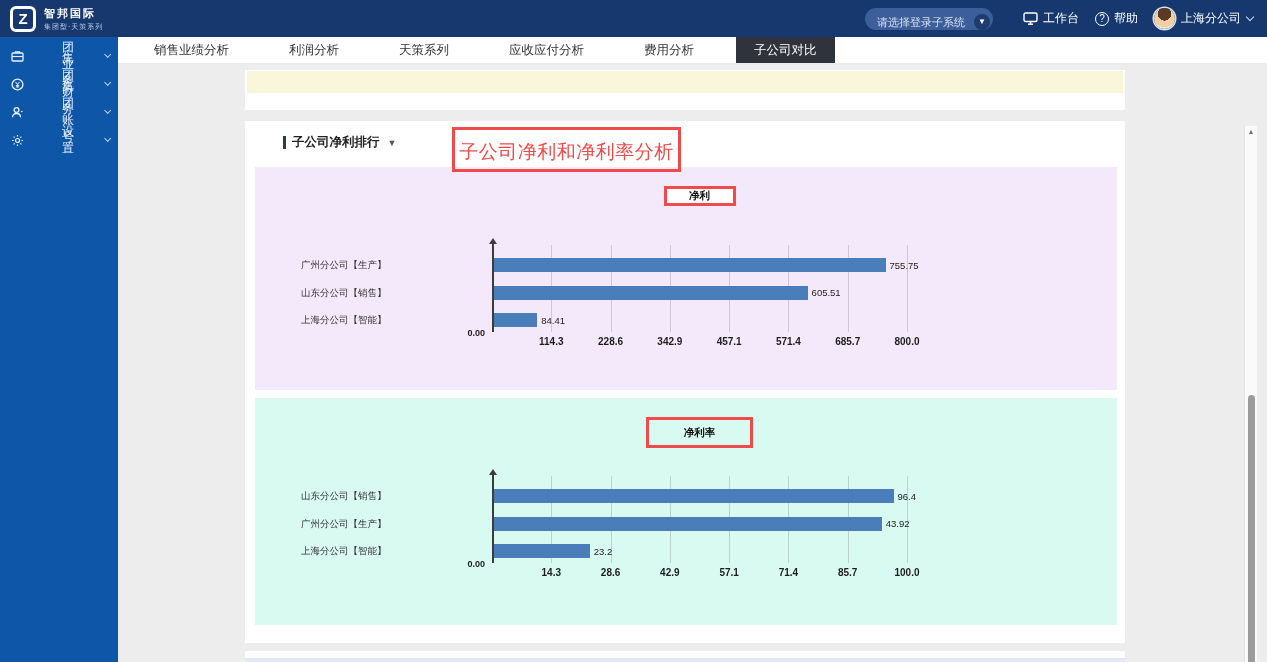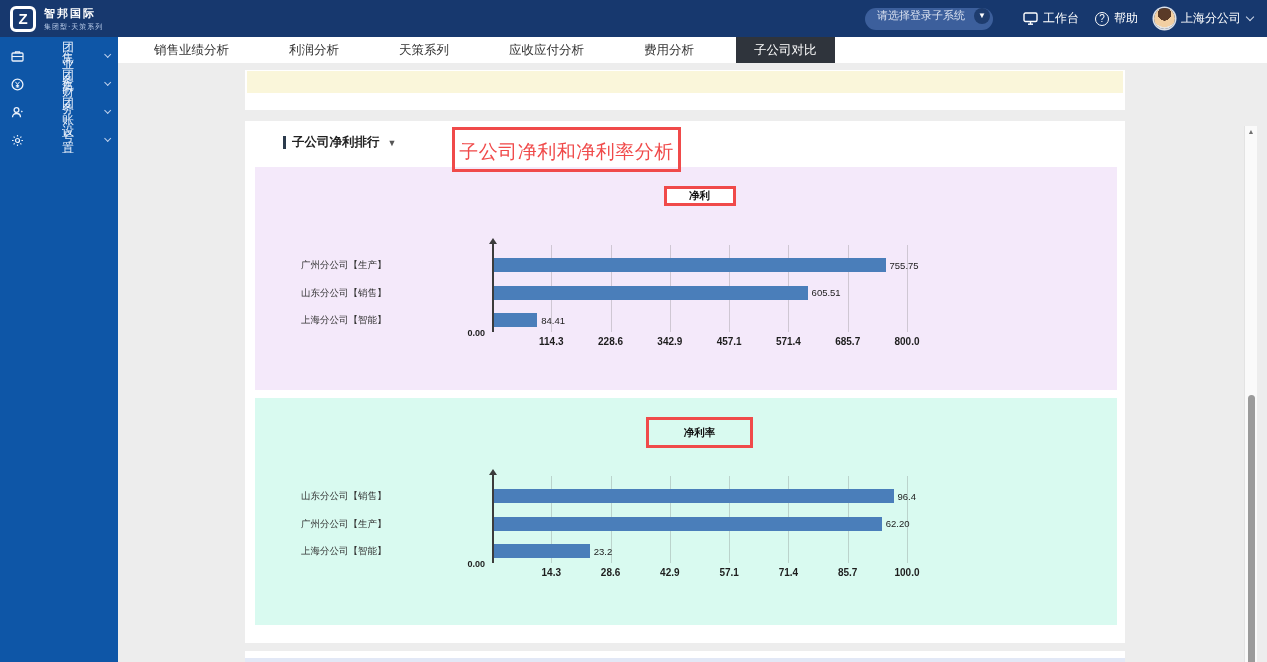--- a/index.html
+++ b/index.html
@@ -9,21 +9,21 @@
   
   .app-header{ position:absolute; left:0; top:0; width:1267px; height:37px;
     background:var(--header-bg,#17386e); display:flex; align-items:center; justify-content:space-between; z-index:5;}
   .logo{ display:flex; align-items:center; gap:8px; padding-left:10px; width:230px; }
   .logo-mark{ width:26px; height:26px; border:3px solid #fff; border-radius:6px; color:#fff;
     font-weight:bold; font-size:15px; display:flex; align-items:center; justify-content:center; }
   .logo-title{ color:#fff; font-size:11px; font-weight:bold; letter-spacing:2px; line-height:16px;}
   .logo-sub{ color:#b9cce9; font-size:7px; letter-spacing:1px; margin-top:1px;}
   .header-right{ display:flex; align-items:center; gap:16px; padding-right:14px; }
   .subsystem-select{ width:128px; height:22px; background:#3c5f9c; border-radius:11px; display:flex;
-    align-items:flex-start; justify-content:space-between; padding:0 3px 0 12px; cursor:pointer; margin-right:14px;}
+    align-items:flex-end; justify-content:space-between; padding:0 3px 0 12px; cursor:pointer; margin-right:14px;}
   .subsystem-select .sel-text{ color:#d8e0ef; font-size:11px; }
   .select-caret{ width:16px; height:16px; border-radius:50%; background:#1e3c6e; color:#fff; font-size:8px;
     display:flex; align-items:center; justify-content:center; }
   .hdr-item{ display:flex; align-items:center; gap:5px; color:#fff; font-size:12px; cursor:pointer; }
   .hdr-item svg{ display:block; }
   .q-icon{ width:14px; height:14px; border:1px solid #fff; border-radius:50%; font-size:10px;
     display:flex; align-items:center; justify-content:center; }
   .hdr-user{ display:flex; align-items:center; gap:6px; color:#fff; font-size:12px; cursor:pointer; }
   .avatar{ width:21px; height:21px; border-radius:50%;
     background:radial-gradient(circle at 50% 28%, #5a3b28 0 36%, #f2cfa2 37% 70%, #e8e4de 71%);
@@ -282,21 +282,21 @@
             </div>
           <div class="chart-rows">
               <div class="chart-row" style="top: 15px;">
                 <span class="chart-cat">山东分公司【销售】</span>
                 <div class="chart-bar" style="width: 400.06px; background: rgb(74, 126, 186);"></div>
                 <span class="chart-val">96.4</span>
               </div>
               <div class="chart-row" style="top: 42.5px;">
                 <span class="chart-cat">广州分公司【生产】</span>
                 <div class="chart-bar" style="width: 388.274px; background: rgb(74, 126, 186);"></div>
-                <span class="chart-val">62.20</span>
+                <span class="chart-val">43.92</span>
               </div>
               <div class="chart-row" style="top: 70px;">
                 <span class="chart-cat">上海分公司【智能】</span>
                 <div class="chart-bar" style="width: 96.28px; background: rgb(74, 126, 186);"></div>
                 <span class="chart-val">23.2</span>
               </div>
             </div>
           <div class="chart-ticks">
               <span class="x-tick zero" style="left: 0%;">0.00</span>
               <span class="x-tick" style="left: 14.2857%;">14.3</span>

